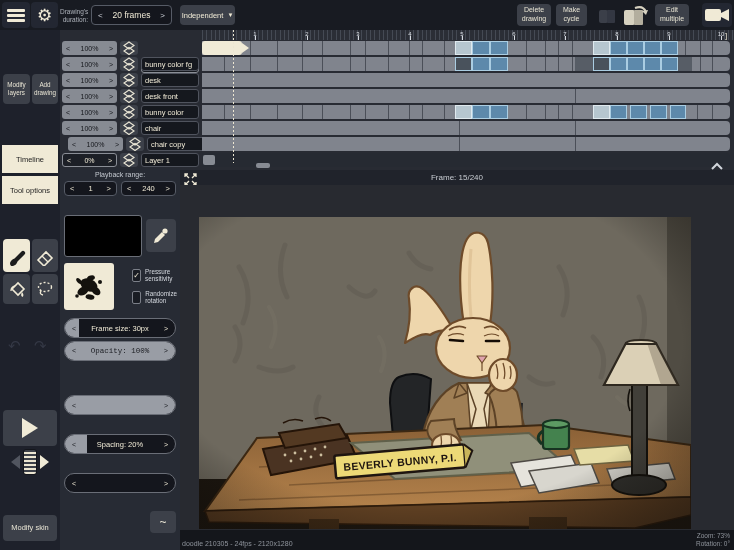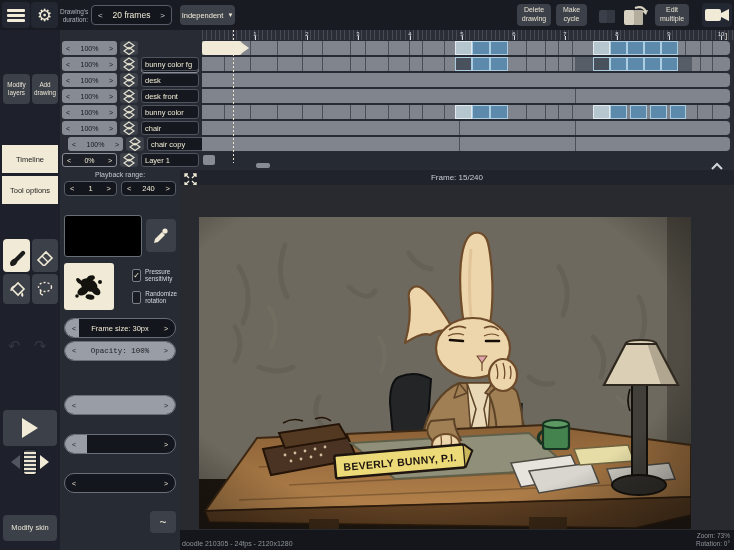--- a/index.html
+++ b/index.html
@@ -513,20 +513,21 @@
           <div class="edge" style="left: 7px; color: rgb(27, 29, 34);">&lt;</div>
           <div class="edge" style="right: 7px; color: rgb(27, 29, 34);">&gt;</div>
         </div>
         <div class="slider" style="top: 227px;">
           <div class="fill" style="width: 100%;"></div>
           <div class="edge" style="left: 7px; color: rgb(27, 29, 34);">&lt;</div>
           <div class="edge" style="right: 7px; color: rgb(27, 29, 34);">&gt;</div>
         </div>
         <div class="slider" style="top: 266px;">
           <div class="fill" style="width: 20%;"></div>
+          <div class="lab" style="color: var(--cream);">Spacing: 20%</div>
           <div class="edge" style="left: 7px; color: rgb(27, 29, 34);">&lt;</div>
           <div class="edge" style="right: 7px; color: var(--cream);">&gt;</div>
         </div>
         <div class="slider" style="top: 305px;">
           <div class="fill" style="width: 0%;"></div>
           <div class="edge" style="left: 7px; color: var(--cream);">&lt;</div>
           <div class="edge" style="right: 7px; color: var(--cream);">&gt;</div>
         </div>
       </div>
     <div class="abs graybtn" style="left:90px;top:343px;width:26px;height:22px;font-size:12px;">

